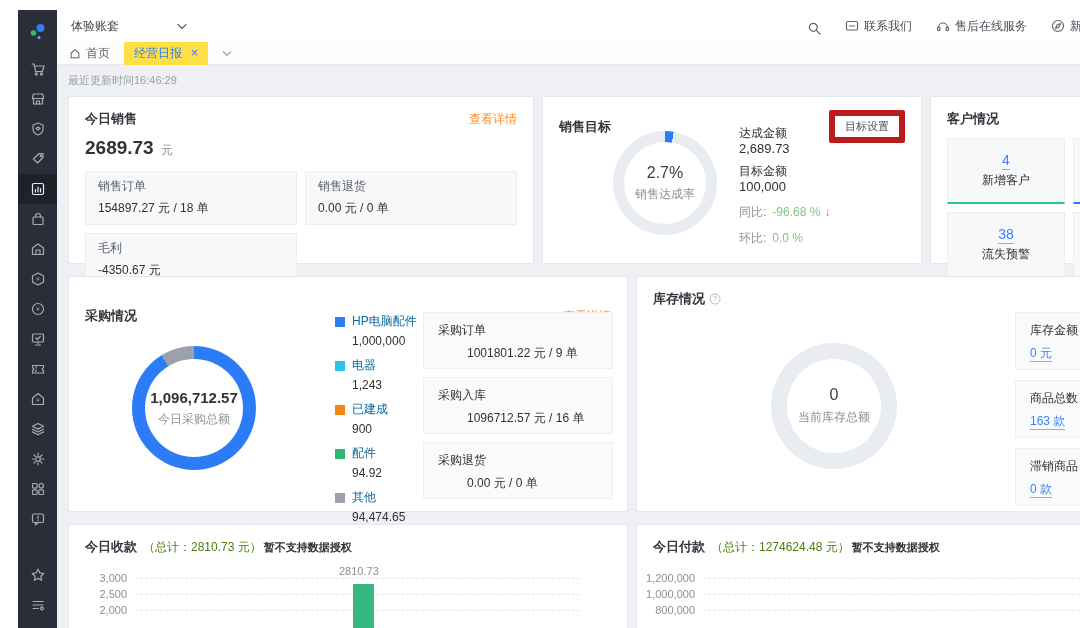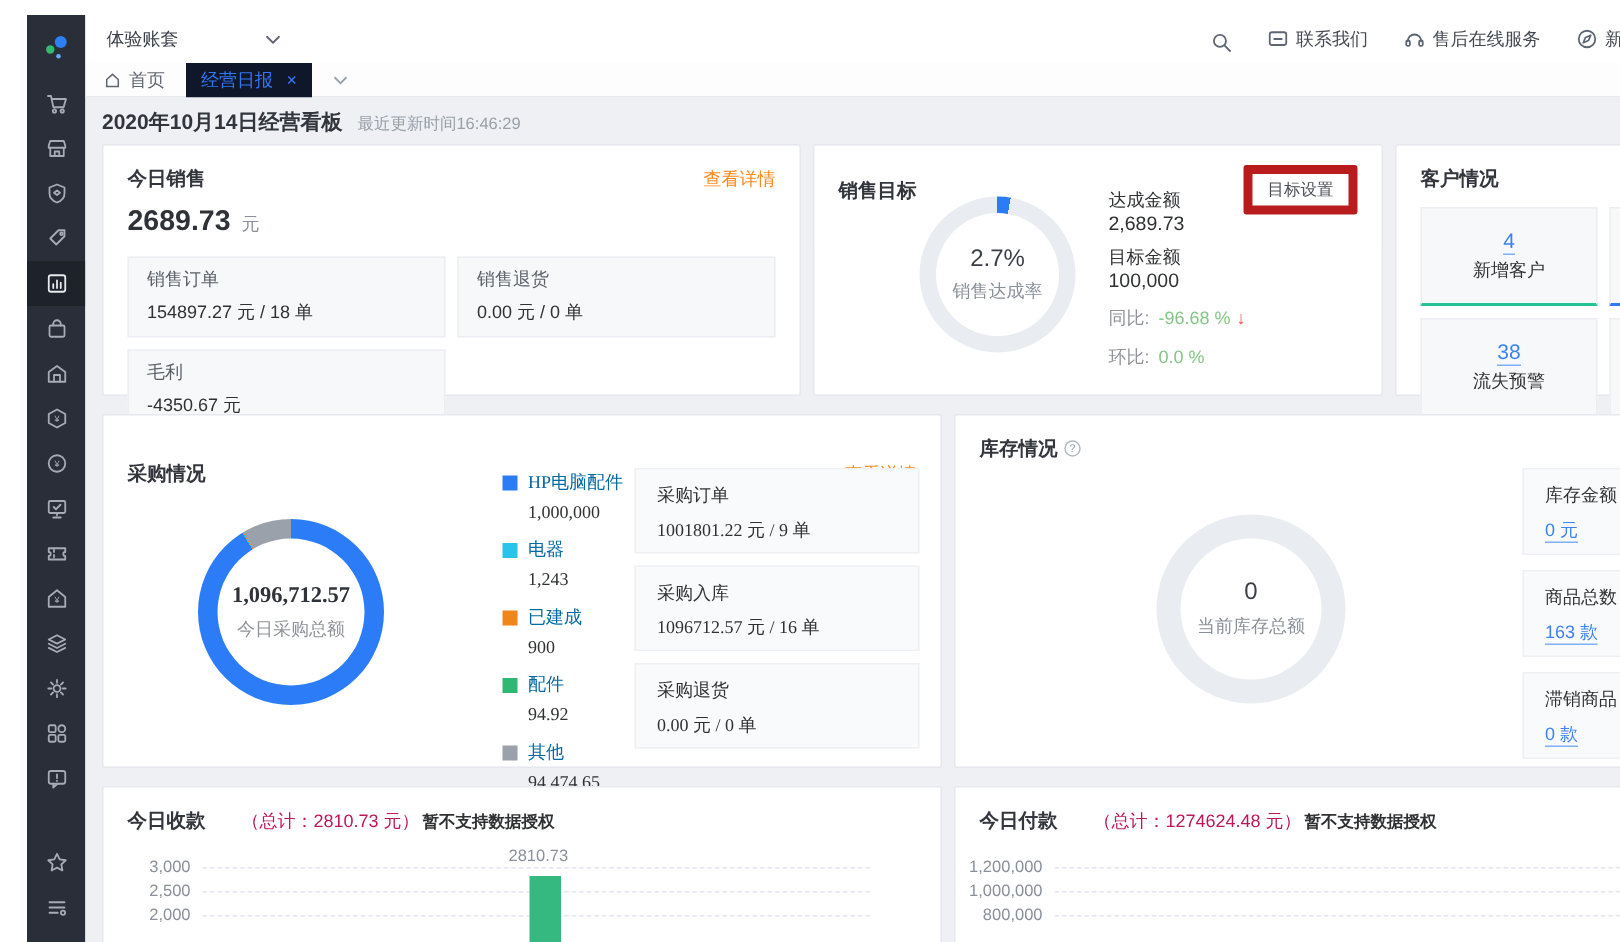--- a/index.html
+++ b/index.html
@@ -21,21 +21,21 @@
   .main { flex:1; min-width:0; display:flex; flex-direction:column; background:#eef0f4; }
   .topbar { height:32px; background:#fff; display:flex; align-items:center; padding:0 2px 0 14px; flex-shrink:0; }
   .account { display:flex; align-items:center; gap:58px; cursor:pointer; color:#3a3f47; }
   .topbar-right { margin-left:auto; display:flex; align-items:flex-end; gap:24px; color:#454a52; }
   .tb-item { display:flex; align-items:center; gap:5px; cursor:pointer; white-space:nowrap; }
   .topbar svg { stroke:#5f6673; fill:none; stroke-width:1.2; stroke-linecap:round; stroke-linejoin:round; }
 
   .tabbar { height:23px; background:#fdfdfe; border-bottom:1px solid #e7e9ee; display:flex; align-items:center; padding-left:12px; gap:14px; flex-shrink:0; }
   .tab-home { display:flex; align-items:center; gap:5px; color:#60666e; cursor:pointer; }
   .tab-home svg { stroke:#60666e; fill:none; stroke-width:1.2; }
-  .tab { display:flex; align-items:center; gap:9px; background:#0f172a; color:#3377f6; padding:3px 10px; cursor:pointer; }
+  .tab { display:flex; align-items:center; gap:9px; background:#fde047; color:#3377f6; padding:3px 10px; cursor:pointer; }
   .tab-close { color:#3377f6; font-size:12px; cursor:pointer; }
   .tab-dd svg { stroke:#9aa0a8; fill:none; stroke-width:1.2; cursor:pointer; }
 
   
   .content { flex:1; position:relative; overflow:hidden; background:#eef0f4; }
   .date-header { position:absolute; left:11px; top:8px; display:flex; align-items:baseline; gap:10px; }
   .dh-title { font-size:14px; font-weight:bold; color:#32363c; }
   .dh-updated { font-size:11px; color:#9aa0a8; }
 
   .card { position:absolute; background:#fff; border:1px solid #e6e8ee; border-radius:2px; }
@@ -79,52 +79,52 @@
   .cust-grid { margin-top:10px; display:grid; grid-template-columns:118px 118px; gap:8px; }
   .cust-tile { height:66px; background:#f7f8fa; border:1px solid #eceef2; display:flex; flex-direction:column; align-items:center; justify-content:center; }
   .cust-tile .num { font-size:14px; }
   .cust-tile .lb { margin-top:4px; color:#303133; }
   .bb-green { border-bottom:2px solid #25c295; }
   .bb-red { border-bottom:2px solid #a16207; }
   .bb-blue { border-bottom:2px solid #3377f6; }
   .bb-orange { border-bottom:2px solid #f7a12f; }
 
   
-  #card-purchase { left:11px; top:211px; width:560px; height:236px; padding:30px 16px;font-family:Liberation Serif, serif; }
+  #card-purchase { left:11px; top:211px; width:560px; height:236px; padding:30px 16px; }
   #purchase-donut { position:absolute; left:63px; top:69px; width:124px; height:124px;
      background:conic-gradient(#2b7cf6 0 91.2%, #29c4e9 91.2% 91.32%, #f08519 91.32% 91.4%, #2eb872 91.4% 91.42%, #9aa1ab 91.42% 100%); }
   #purchase-donut .donut-hole { inset:13px; }
   #purchase-donut .tot { font-size:15px; font-weight:bold; color:#2f3338; }
   #purchase-donut .tot-lb { font-size:12px; color:#909399; margin-top:5px; }
   .legend { position:absolute; left:266px; top:36px; }
   .legend-item { margin-bottom:9px; }
   .legend-name { display:flex; align-items:center; gap:7px; color:#0369a1; }
   .chip { width:10px; height:10px; flex-shrink:0; }
   .chip0{background:#2b7cf6}.chip1{background:#29c4e9}.chip2{background:#f08519}.chip3{background:#2eb872}.chip4{background:#9aa1ab}
   .legend-val { margin:4px 0 0 17px; color:#303133; }
   .side-tiles { position:absolute; right:14px; width:190px; top:0; height:100%; }
   .side-tile { position:absolute; left:0; right:0; background:#f9fafb; border:1px solid #eef0f3; padding:9px 14px; }
   .side-tile .lb { color:#303133; margin-bottom:6px; }
-  .side-tile .vl { color:#303133; }
+  .side-tile .vl { color:#303133;margin-left:29px; }
   .pt0 { top:35px; height:57px; } .pt1 { top:100px; height:57px; } .pt2 { top:165px; height:57px; }
 
   
   #card-inventory { left:579px; top:211px; width:560px; height:236px; padding:13px 16px; }
   #inv-donut { position:absolute; left:134px; top:66px; width:126px; height:126px; background:#e9ecf0; }
   #inv-donut .donut-hole { inset:16px; }
   #inv-donut .tot { font-size:16px; color:#3a3f47; }
   #inv-donut .tot-lb { font-size:12px; color:#8a9099; margin-top:5px; }
   .inv-tiles { position:absolute; left:378px; width:160px; top:0; height:100%; }
   .it0 { top:35px; height:58px; } .it1 { top:103px; height:58px; } .it2 { top:171px; height:58px; }
 
   
   #card-receipts { left:11px; top:459px; width:560px; height:200px; padding:13px 16px; }
   #card-payments { left:579px; top:459px; width:560px; height:200px; padding:13px 16px; }
   .chart-head { display:flex; align-items:baseline; }
-  .chart-total { color:#be185d; margin-left:24px; }
+  .chart-total { color:#4d7c0f; margin-left:6px; }
   .chart-note { color:#303133; font-weight:bold; font-size:11px; margin-left:2px; }
   .mini-chart { position:absolute; inset:0; }
   .ytick { position:absolute; left:0; width:58px; text-align:right; font-size:11px; color:#8a9099; }
   .gline { position:absolute; height:0; border-top:1px dashed #e3e6eb; }
   #card-receipts .gline { left:66px; right:47px; }
   #card-payments .gline { left:66px; right:0; }
   .bar { position:absolute; background:#36b981; }
   .bar-label { position:absolute; font-size:11px; color:#8a9099; }
 </style>
 </head>
@@ -313,21 +313,20 @@
       <span class="tab-dd">
         <svg width="10" height="7" viewBox="0 0 10 7">
             <path d="M1 1.5l4 4 4-4"></path>
           </svg>
       </span>
     </div>
 
     <div class="content">
 
       <div class="date-header">
-        <span class="dh-title">2020年10月14日经营看板</span>
         <span class="dh-updated">最近更新时间16:46:29</span>
       </div>
 
       <div class="card" id="card-sales">
         <div class="card-head">
           <span class="card-title">今日销售</span>
           <span class="link-orange">查看详情</span>
         </div>
         <div class="big-amount">
           <b>2689.73</b>

